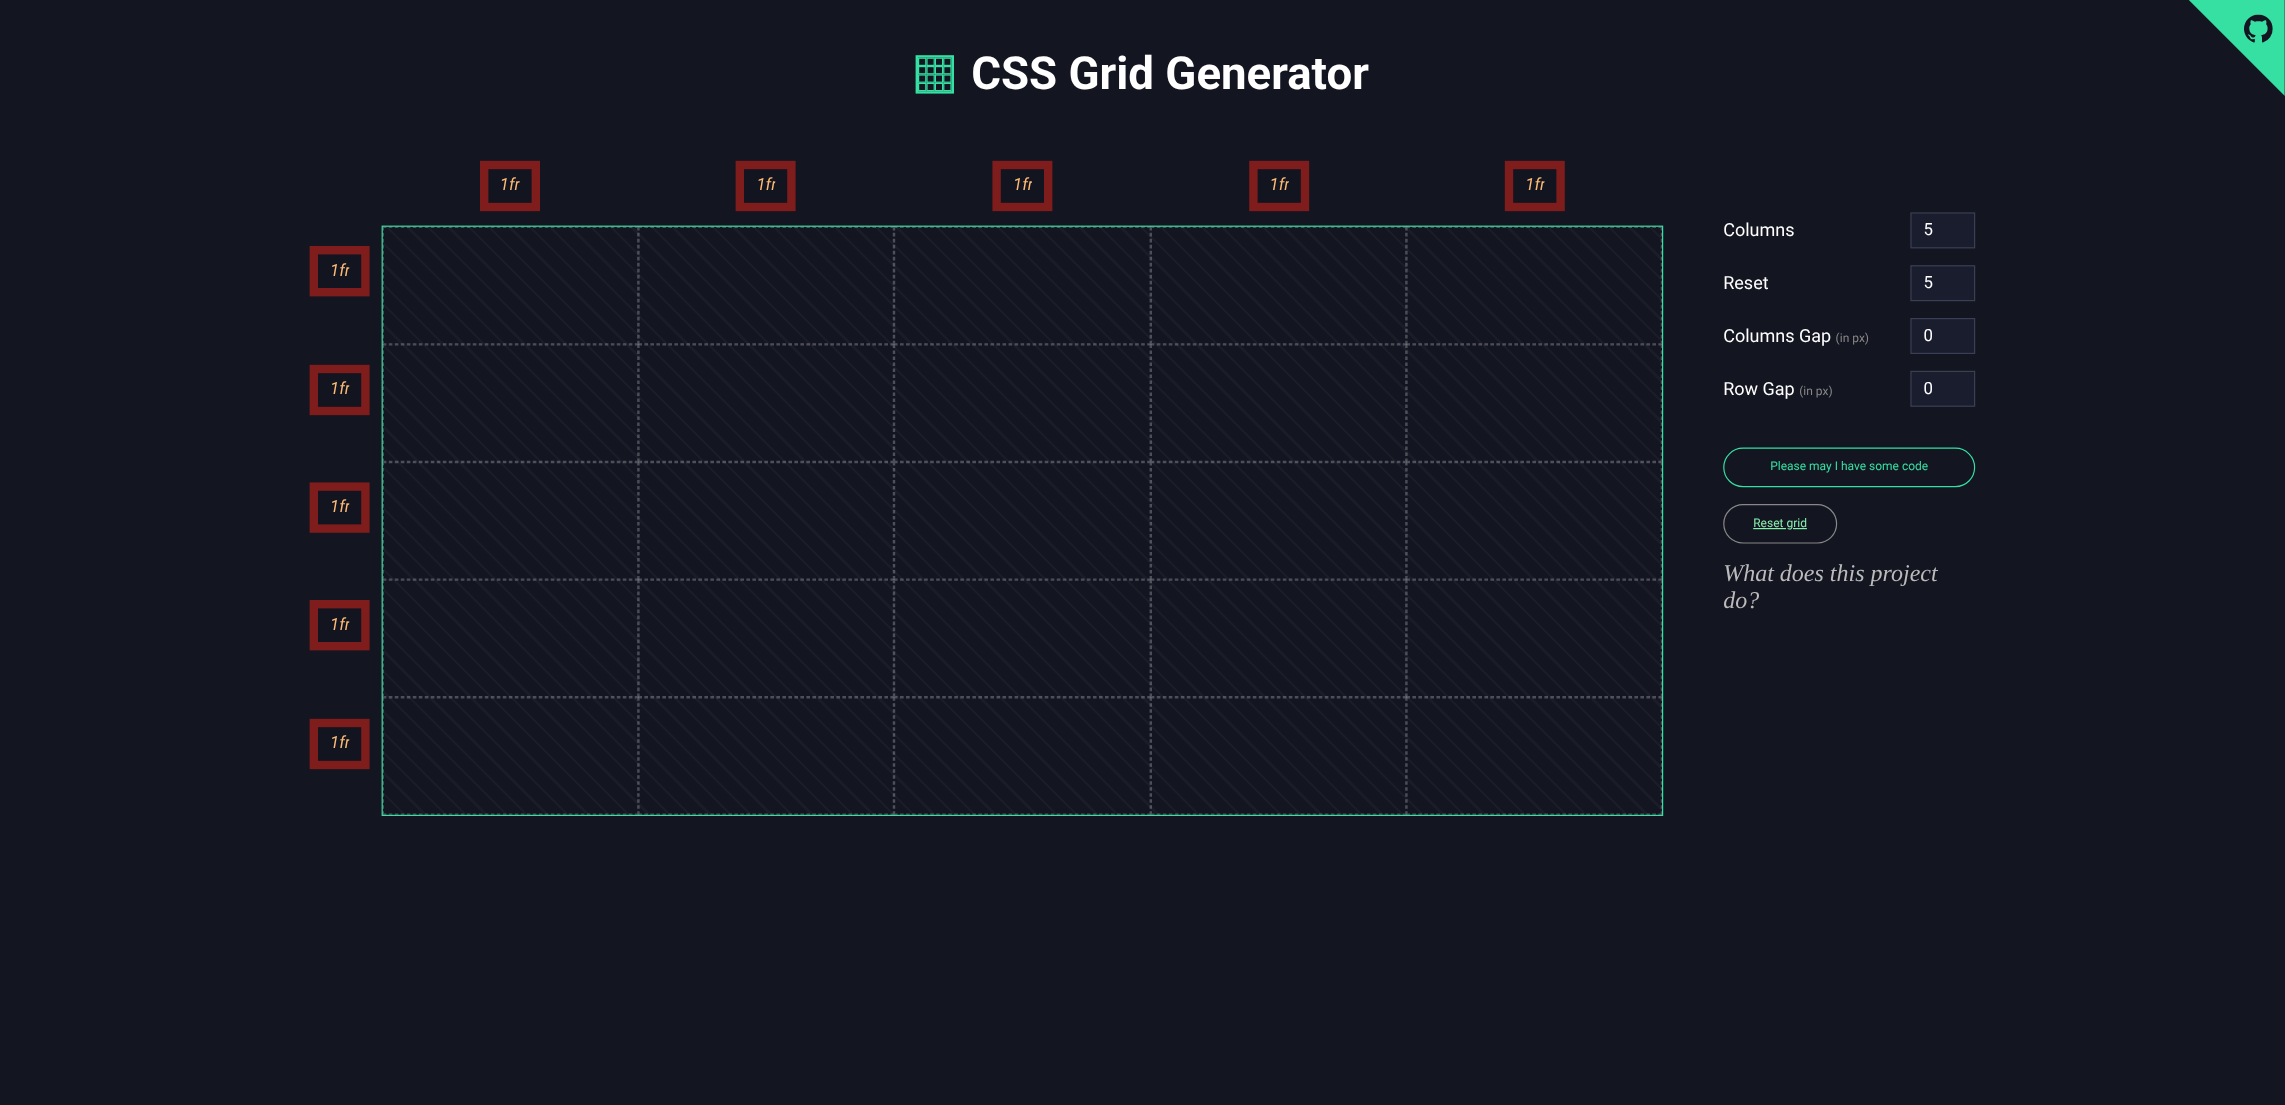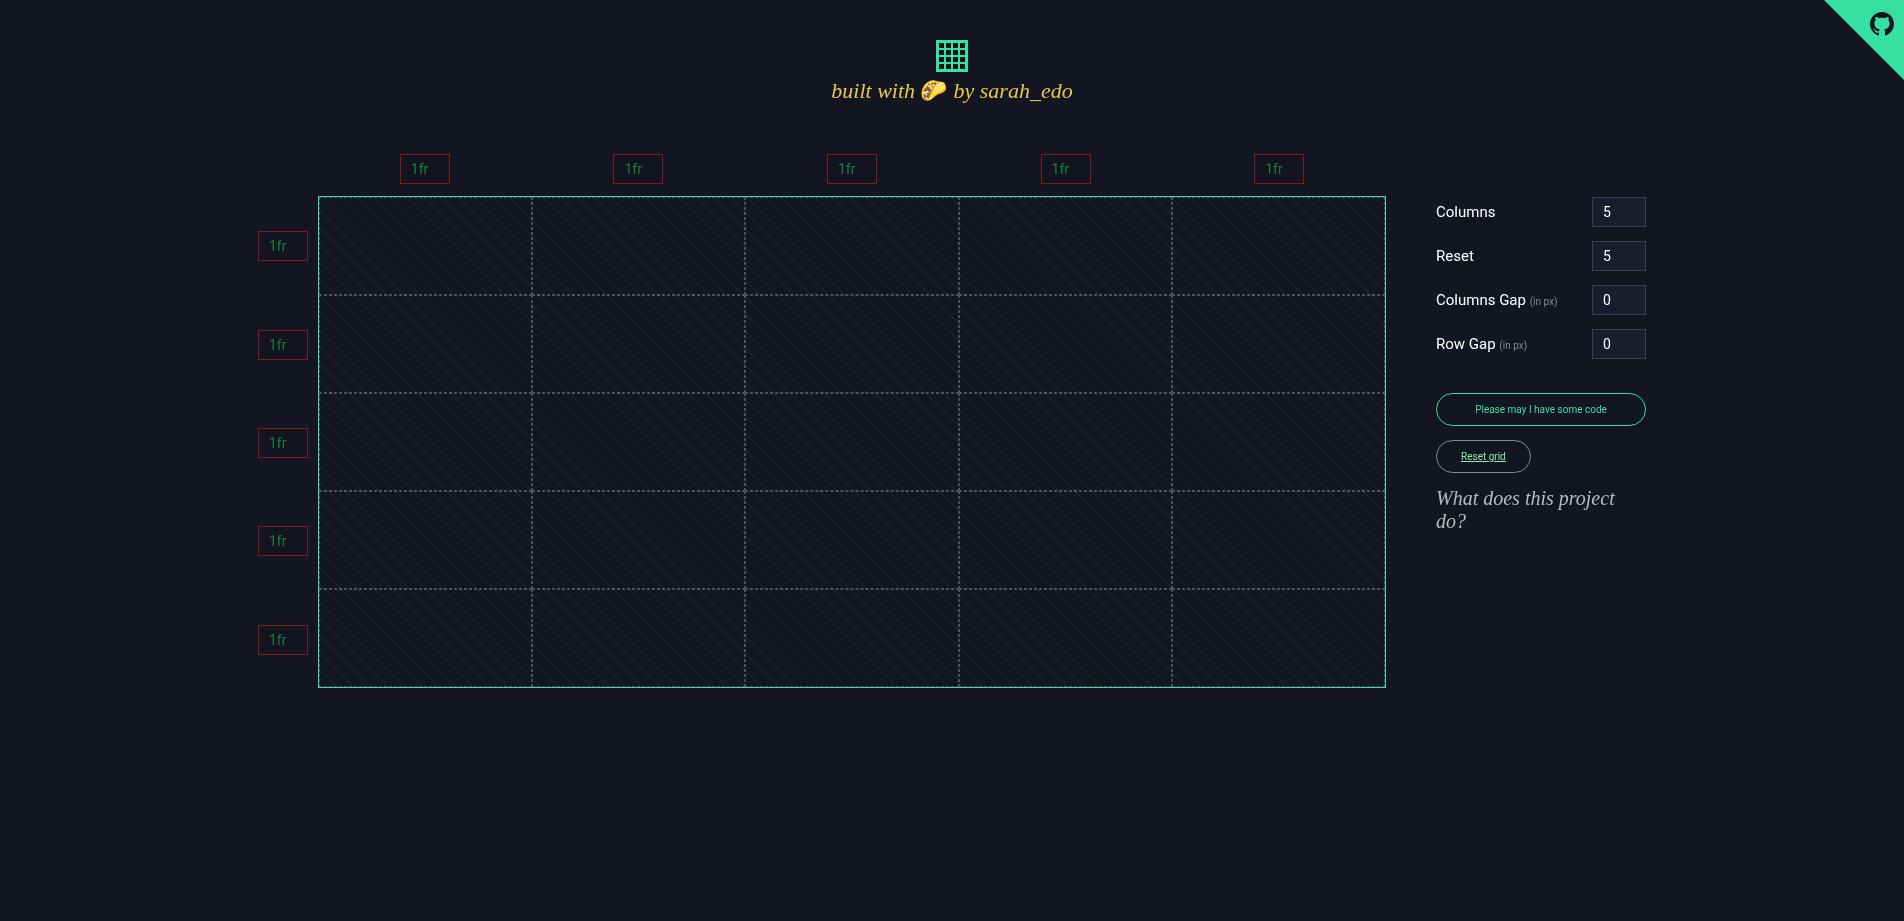--- a/index.html
+++ b/index.html
@@ -111,27 +111,28 @@
       left: 0;
       top: 43px;
       display: grid;
       grid-template-rows: repeat(5, 1fr);
       height: 492px;
       align-items: center;
     }
     
     .unit-input {
       background-color: rgba(19, 21, 33, 0.8);
-      border: 1px solid #7f1d1d;
-      color: #15803d;
+      border: 7px solid #7f1d1d;
+      color: #fdba74;
       padding: 6px 10px;
       font-size: 14px;
       width: 50px;
       text-align: left;
       font-family: inherit;
+      font-style: italic;
     }
     
     .grid-canvas {
       margin-left: 60px;
       width: 1068px;
       height: 492px;
       border: 1.5px solid #35e0a2;
       display: grid;
       grid-template-columns: repeat(5, 1fr);
       grid-template-rows: repeat(5, 1fr);
@@ -239,26 +240,21 @@
         <div></div>
       <div></div>
         <div></div>
         <div></div>
         <div></div>
       <div></div>
         <div></div>
         <div></div>
         <div></div>
     </div>
-  </div>
-  <div class="subtitle">
-    <span>built with</span>
-    <span class="taco">🌮</span>
-    <span>by</span>
-    <span>sarah_edo</span>
+    <h1>CSS Grid Generator</h1>
   </div>
 </header>
 
 <div class="main-container">
   <div class="grid-section">
 
     <div class="column-labels">
       <div>
           <input class="unit-input" value="1fr" style="">
         </div>

